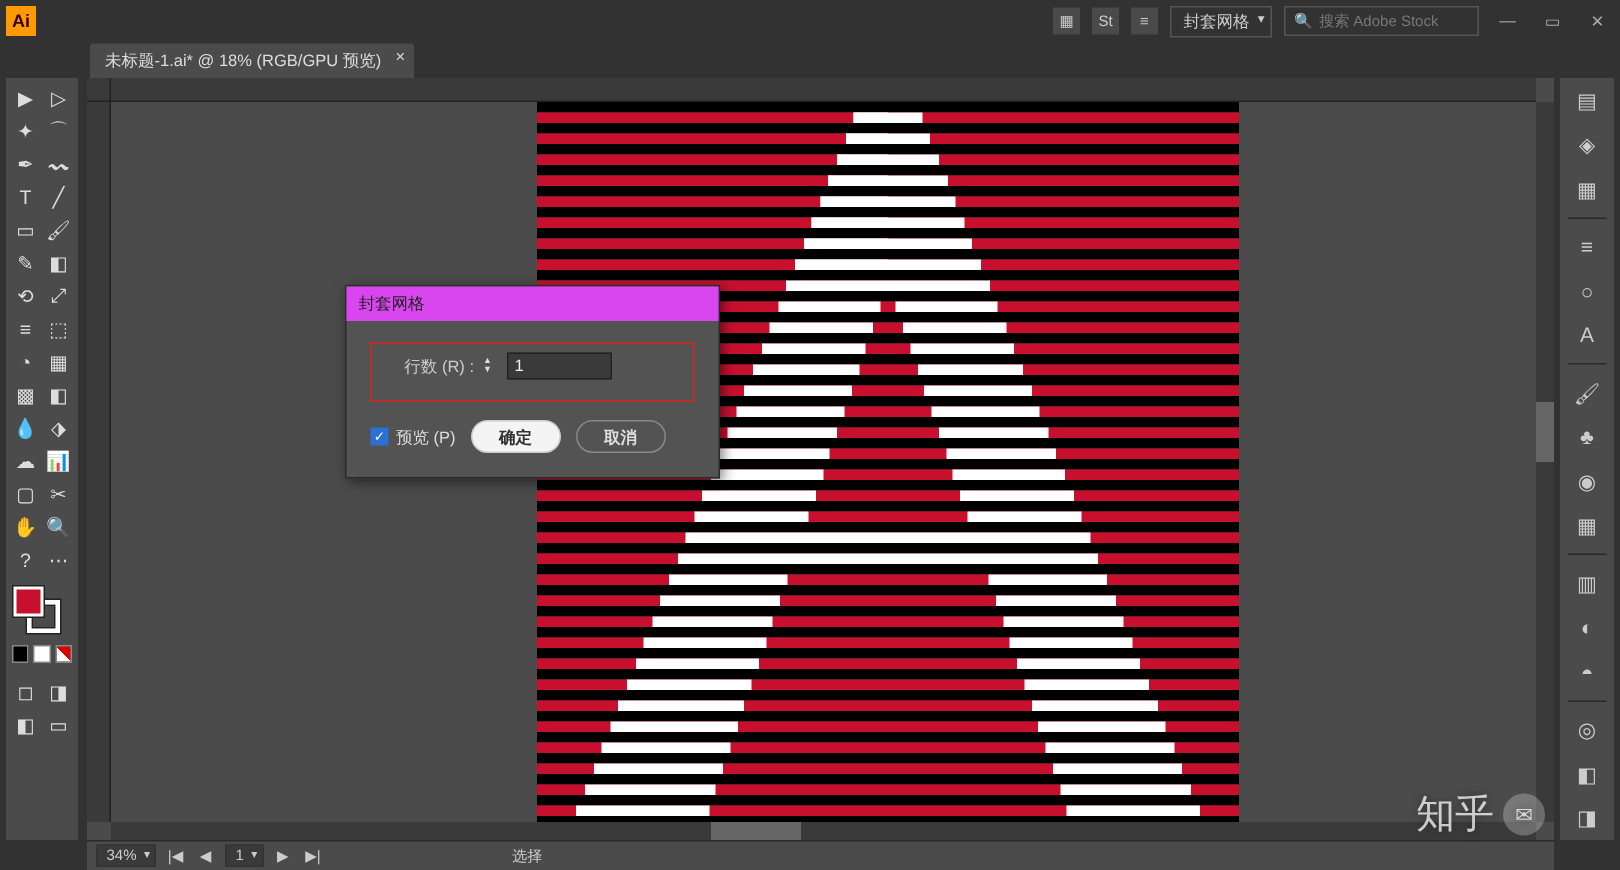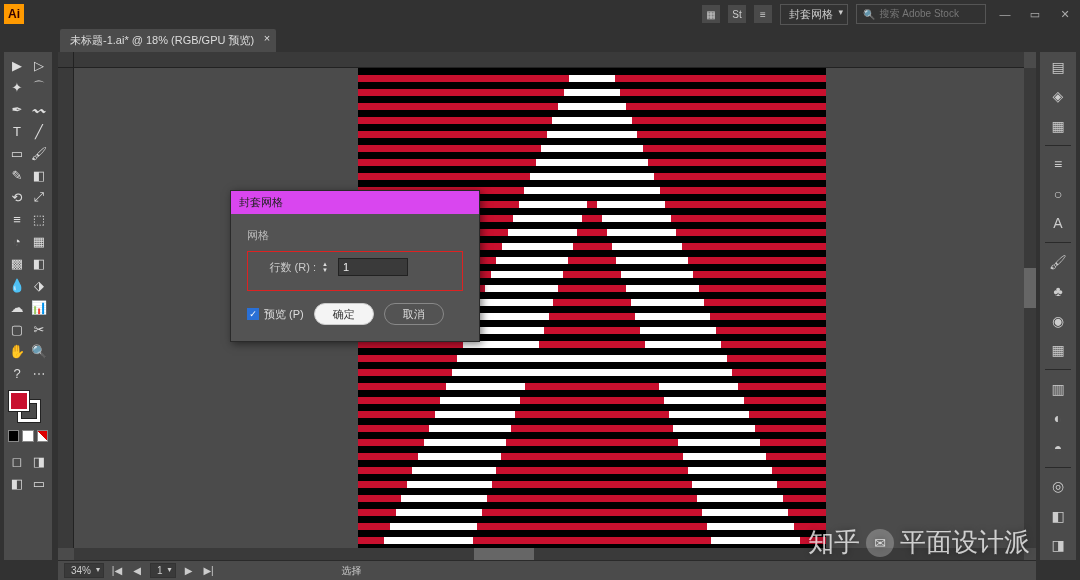--- a/index.html
+++ b/index.html
@@ -48,21 +48,21 @@
 .dialog-body { padding: 14px 16px 16px; }
 .group-label { font-size: 11px; color: #bbb; margin-bottom: 8px; }
 .field-row { display: flex; align-items: center; gap: 6px; margin-bottom: 8px; }
 .field-label { width: 60px; text-align: right; color: #ccc; }
 .stepper { display: flex; flex-direction: column; font-size: 6px; color: #ddd; line-height: 6px; width: 10px; cursor: pointer; }
 .num-input { width: 70px; height: 18px; background: #3a3a3a; border: 1px solid #222; color: #eee; padding: 0 4px; font-size: 11px; }
 .highlight-box { border: 1.5px solid #d22; padding: 6px 8px; margin-bottom: 12px; }
 .dialog-actions { display: flex; align-items: center; gap: 10px; }
 .checkbox { display: flex; align-items: center; gap: 5px; }
 .chk { width: 12px; height: 12px; background: #2a70d6; display: flex; align-items: center; justify-content: center; color: #fff; font-size: 9px; }
-.btn { flex: 0 0 60px; height: 22px; border: 1px solid #ccc; border-radius: 11px; display: flex; align-items: center; justify-content: center; cursor: pointer; color: #333; font-size: 11px; }
+.btn { flex: 0 0 60px; height: 22px; border: 1px solid #ccc; border-radius: 11px; display: flex; align-items: center; justify-content: center; cursor: pointer; color: #333; font-size: 11px; font-weight: bold; }
 .btn-primary { background: #f4f4f4; }
 .btn-secondary { background: transparent; color: #ddd; border-color: #888; }
 .watermark { position: absolute; bottom: 20px; right: 50px; color: rgba(255,255,255,0.75); font-size: 26px; font-weight: 300; text-shadow: 0 0 6px rgba(0,0,0,0.4); display: flex; align-items: center; gap: 6px; }
 .wm-icon { width: 28px; height: 28px; border-radius: 50%; background: rgba(255,255,255,0.25); display: inline-flex; align-items: center; justify-content: center; font-size: 14px; }
 </style>
 </head>
 <body>
 
 <div class="titlebar">
   <div class="app-icon">Ai</div>
@@ -316,21 +316,20 @@
   <span class="nav-btn">◀</span>
   <div class="zoom-sel">1</div>
   <span class="nav-btn">▶</span>
   <span class="nav-btn">▶|</span>
   <span style="margin-left:120px">选择</span>
 </div>
 
 <div class="dialog">
   <div class="dialog-head">封套网格</div>
   <div class="dialog-body">
-    <div class="group-label">网格</div>
     <div class="highlight-box">
       <div class="field-row">
         <div class="field-label">行数 (R) :</div>
         <div class="stepper">
             <span>▲</span>
             <span>▼</span>
           </div>
         <input class="num-input" value="1" style="">
       </div>
     </div>
@@ -341,14 +340,13 @@
       </label>
       <div class="btn btn-primary">确定</div>
       <div class="btn btn-secondary">取消</div>
     </div>
   </div>
 </div>
 
 <div class="watermark">
   <span>知乎</span>
   <span class="wm-icon">✉</span>
-  <span>平面设计派</span>
 </div>
 
 </body></html>

